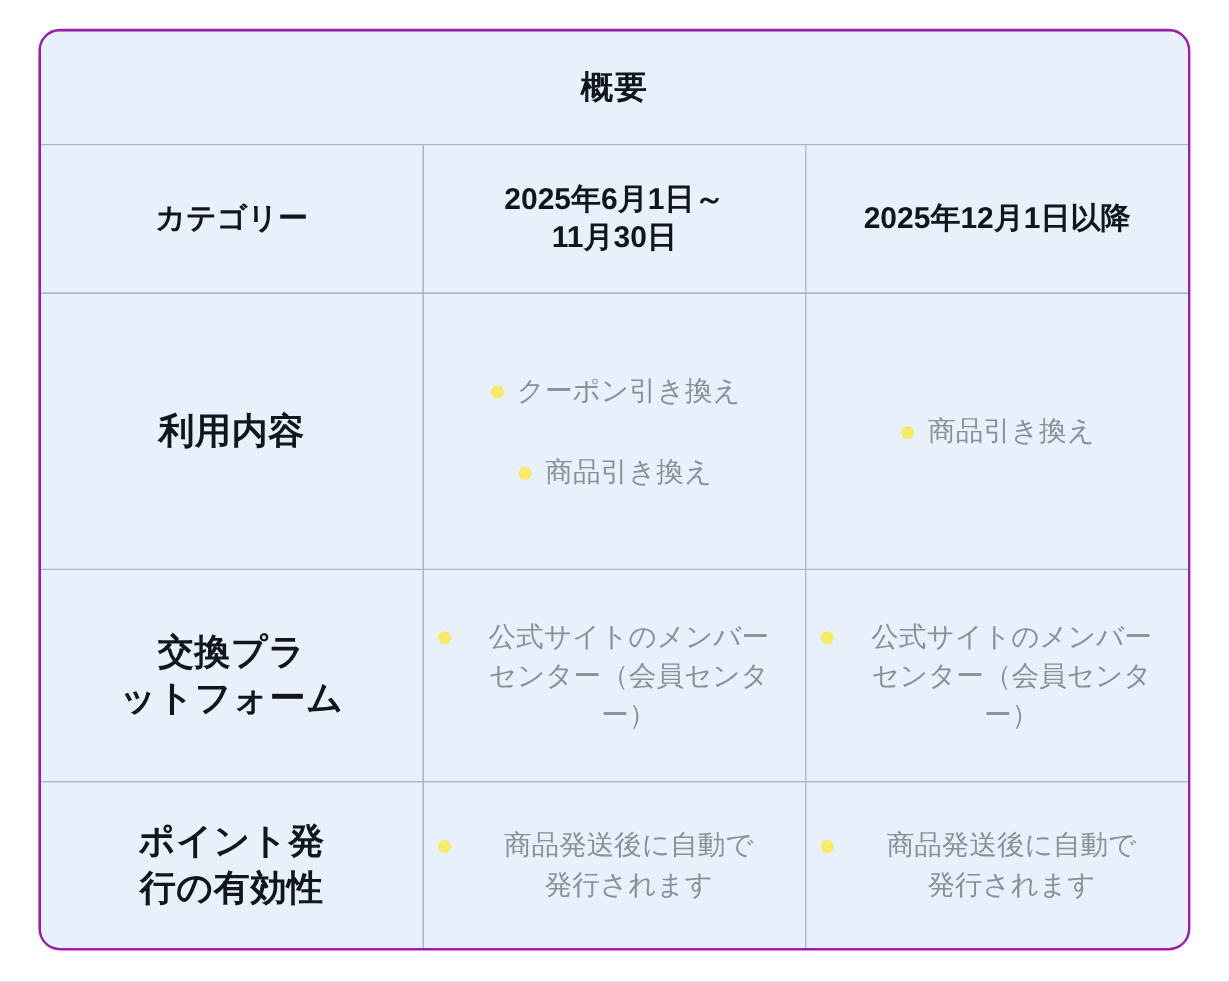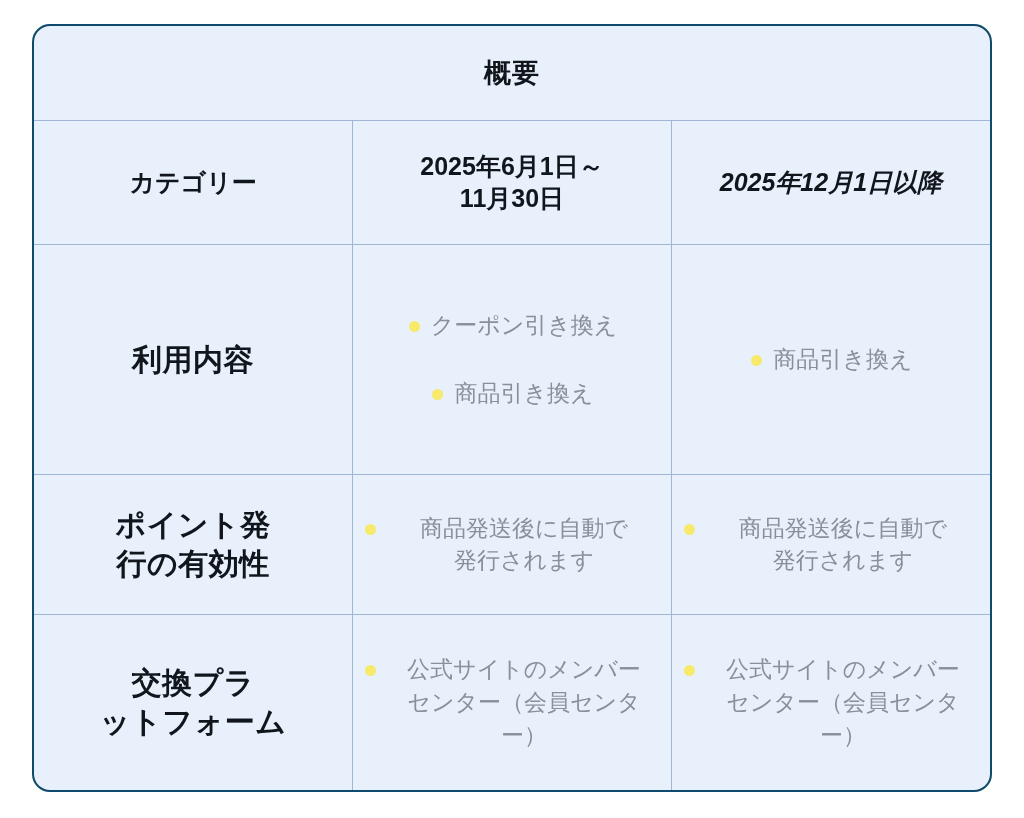--- a/index.html
+++ b/index.html
@@ -15,21 +15,21 @@
     width: 1024px;
     height: 818px;
     background: #ffffff;
     box-sizing: border-box;
     padding: 24px 32px 26px 32px;
   }
   .table-wrap {
     width: 100%;
     height: 100%;
     background: #0f172a;
-    border: 2px solid #0c4a6e;
+    border: 2px solid #a21caf;
     border-radius: 18px;
     box-sizing: border-box;
     overflow: hidden;
   }
   table.summary {
     width: 100%;
     height: 100%;
     border-collapse: collapse;
     table-layout: fixed;
   }
@@ -58,21 +58,21 @@
   .caption-cell {
     text-align: center;
     font-size: 27px;
     font-weight: bold;
     color: #11161c;
     letter-spacing: 1px;
     height: 94px;
   }
   .col-cat { width: 218px; margin-left: 44px; }
   .col-a   { width: 380px; margin-top: 16px; }
-  .col-b   { width: 350px; font-style: italic; }
+  .col-b   { width: 350px; }
 
   .hdr {
     text-align: center;
     font-size: 25px;
     font-weight: bold;
     color: #11161c;
     line-height: 1.28;
     height: 124px;
   }
   .rowlabel {
@@ -152,63 +152,63 @@
           </td>
           <td class="cell-b">
             <ul class="bullets center">
               <li><span class="dot"></span><span>商品引き換え</span></li>
             </ul>
           </td>
         </tr>
 
         <tr>
           <td class="rowlabel">
+            <span class="wrapline">交換プラ</span>
+            <span class="wrapline">ットフォーム</span>
+          </td>
+          <td class="cell-a">
+            <ul class="bullets center-text">
+              <li>
+                <span class="dot"></span>
+                <span class="wrapline">公式サイトのメンバー</span>
+                <span class="wrapline">センター（会員センター）</span>
+              </li>
+            </ul>
+          </td>
+          <td class="cell-b">
+            <ul class="bullets center-text">
+              <li>
+                <span class="dot"></span>
+                <span class="wrapline">公式サイトのメンバー</span>
+                <span class="wrapline">センター（会員センター）</span>
+              </li>
+            </ul>
+          </td>
+        </tr>
+
+        <tr>
+          <td class="rowlabel">
             <span class="wrapline">ポイント発</span>
             <span class="wrapline">行の有効性</span>
           </td>
           <td class="cell-a">
             <ul class="bullets center-text">
               <li>
                 <span class="dot"></span>
                 <span class="wrapline">商品発送後に自動で</span>
                 <span class="wrapline">発行されます</span>
               </li>
             </ul>
           </td>
           <td class="cell-b">
             <ul class="bullets center-text">
               <li>
                 <span class="dot"></span>
                 <span class="wrapline">商品発送後に自動で</span>
                 <span class="wrapline">発行されます</span>
-              </li>
-            </ul>
-          </td>
-        </tr>
-
-        <tr>
-          <td class="rowlabel">
-            <span class="wrapline">交換プラ</span>
-            <span class="wrapline">ットフォーム</span>
-          </td>
-          <td class="cell-a">
-            <ul class="bullets center-text">
-              <li>
-                <span class="dot"></span>
-                <span class="wrapline">公式サイトのメンバー</span>
-                <span class="wrapline">センター（会員センター）</span>
-              </li>
-            </ul>
-          </td>
-          <td class="cell-b">
-            <ul class="bullets center-text">
-              <li>
-                <span class="dot"></span>
-                <span class="wrapline">公式サイトのメンバー</span>
-                <span class="wrapline">センター（会員センター）</span>
               </li>
             </ul>
           </td>
         </tr>
 
       </tbody>
     </table>
   </div>
 </div>
 

